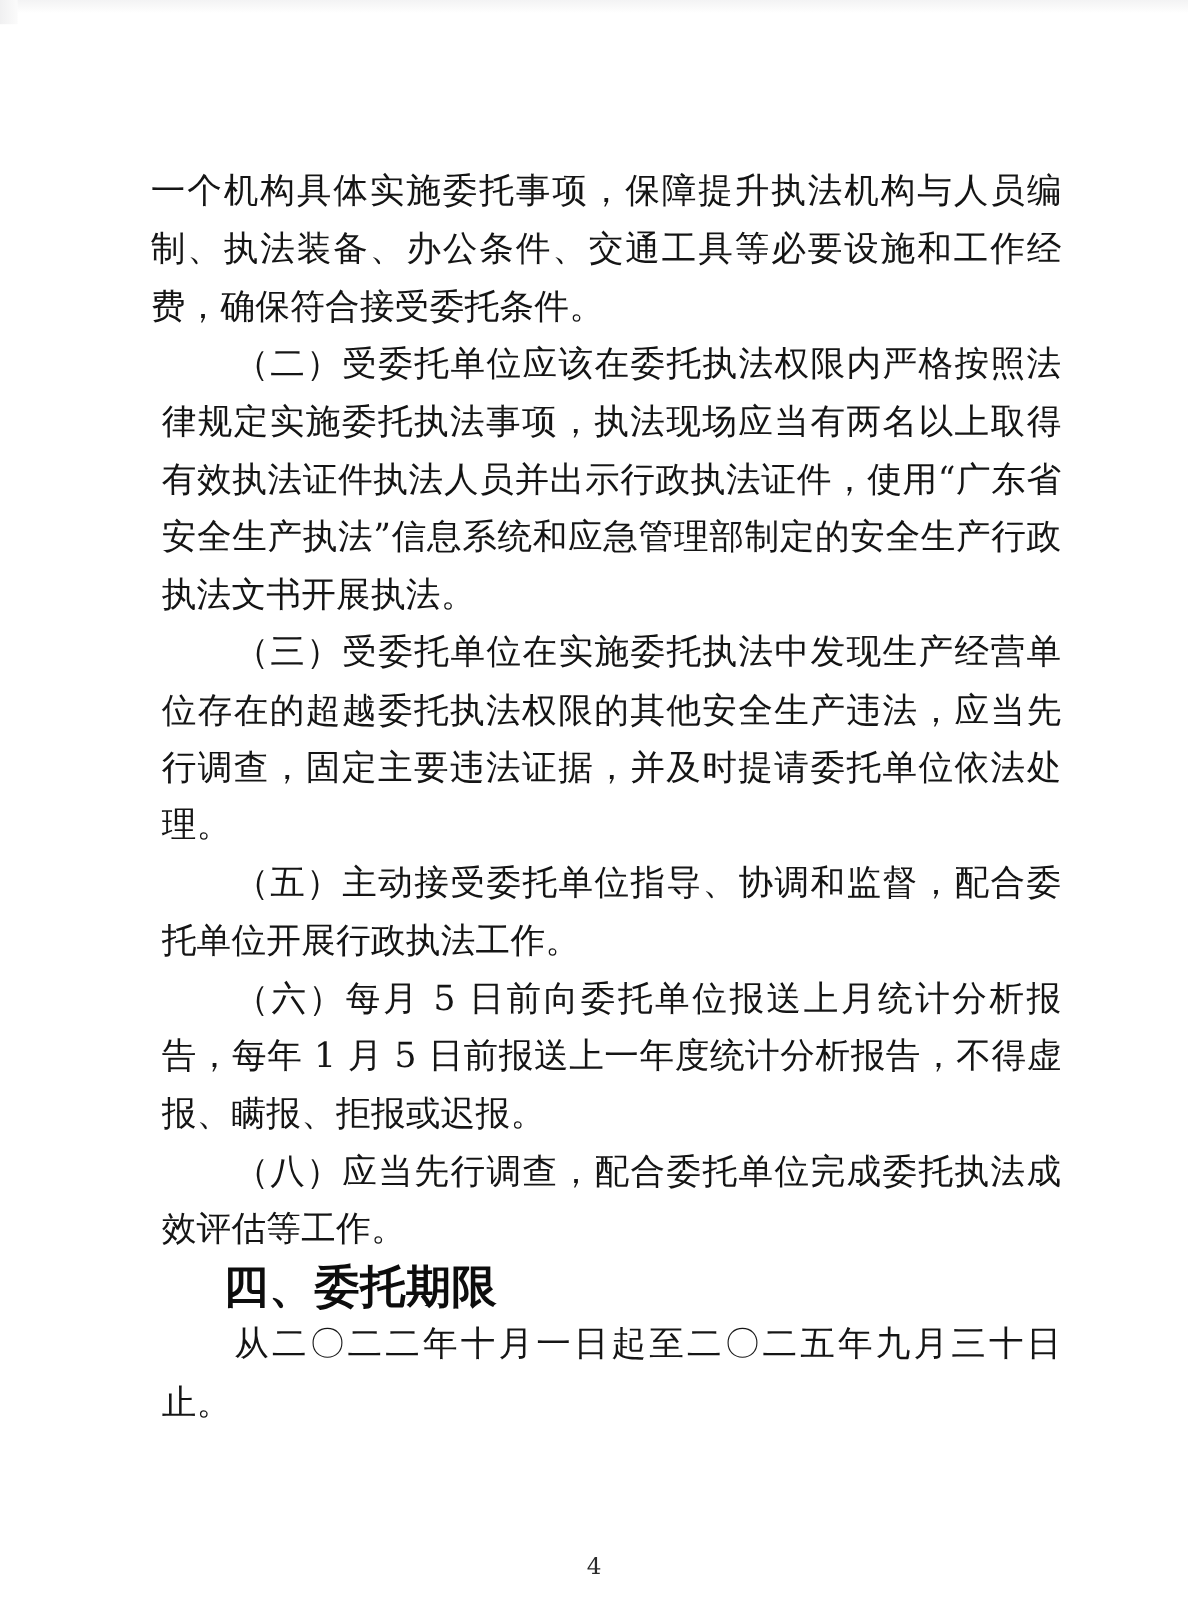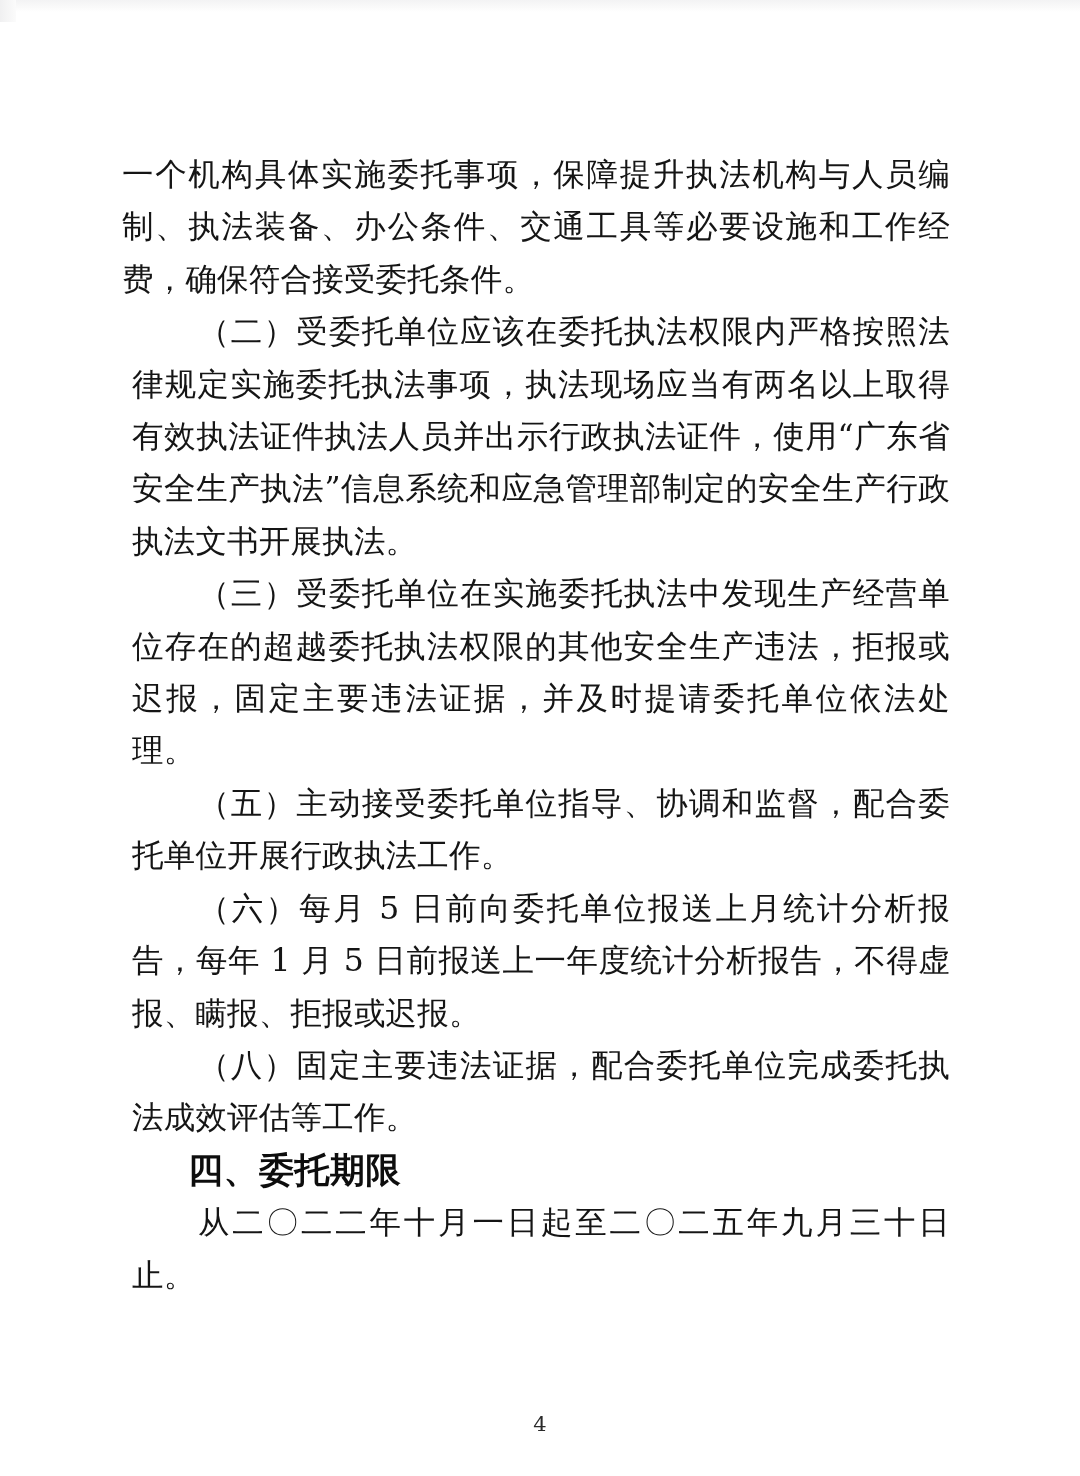--- a/index.html
+++ b/index.html
@@ -28,21 +28,21 @@
   .scan-edge-corner {
     position: absolute;
     top: 0; left: 0;
     width: 16px; height: 22px;
     background: linear-gradient(to right, #f0f0f1 0%, #fbfbfb 100%);
     pointer-events: none;
   }
 
   .body-block {
     position: absolute;
-    left: 122px;
+    left: 137px;
     top: 148px;
     width: 828px;
   }
 
   p.para {
     margin: 0;
     padding: 0;
     font-size: 31.5px;
     line-height: 52.4px;
     color: #151515;
@@ -54,21 +54,21 @@
     font-weight: 400;
   }
   p.indent {
     text-indent: 66px;
     margin-left: 10px;
   }
 
   h2.heading {
     margin: 0;
     padding: 0;
-    font-size: 35px;
+    font-size: 41px;
     line-height: 52.4px;
     color: #0d0d0d;
     font-weight: 700;
     text-indent: 66px;
     letter-spacing: 0.5px;
     font-family: "DejaVu Sans", "Liberation Sans", sans-serif;
   }
 
   .page-number {
     position: absolute;
@@ -88,29 +88,29 @@
 
   <div class="scan-edge-top"></div>
   <div class="scan-edge-corner"></div>
 
   <div class="body-block">
 
     <p class="para">一个机构具体实施委托事项，保障提升执法机构与人员编制、执法装备、办公条件、交通工具等必要设施和工作经费，确保符合接受委托条件。</p>
 
     <p class="para indent">（二）受委托单位应该在委托执法权限内严格按照法律规定实施委托执法事项，执法现场应当有两名以上取得有效执法证件执法人员并出示行政执法证件，使用“广东省安全生产执法”信息系统和应急管理部制定的安全生产行政执法文书开展执法。</p>
 
-    <p class="para indent">（三）受委托单位在实施委托执法中发现生产经营单位存在的超越委托执法权限的其他安全生产违法，拒报或迟报，固定主要违法证据，并及时提请委托单位依法处理。</p>
+    <p class="para indent">（三）受委托单位在实施委托执法中发现生产经营单位存在的超越委托执法权限的其他安全生产违法，应当先行调查，固定主要违法证据，并及时提请委托单位依法处理。</p>
 
 
     <p class="para indent">（五）主动接受委托单位指导、协调和监督，配合委托单位开展行政执法工作。</p>
 
     <p class="para indent">（六）每月 5 日前向委托单位报送上月统计分析报告，每年 1 月 5 日前报送上一年度统计分析报告，不得虚报、瞒报、拒报或迟报。</p>
 
 
-    <p class="para indent">（八）固定主要违法证据，配合委托单位完成委托执法成效评估等工作。</p>
+    <p class="para indent">（八）应当先行调查，配合委托单位完成委托执法成效评估等工作。</p>
 
     <h2 class="heading">四、委托期限</h2>
 
     <p class="para indent">从二〇二二年十月一日起至二〇二五年九月三十日止。</p>
 
 
   </div>
 
   <div class="page-number">4</div>
 

